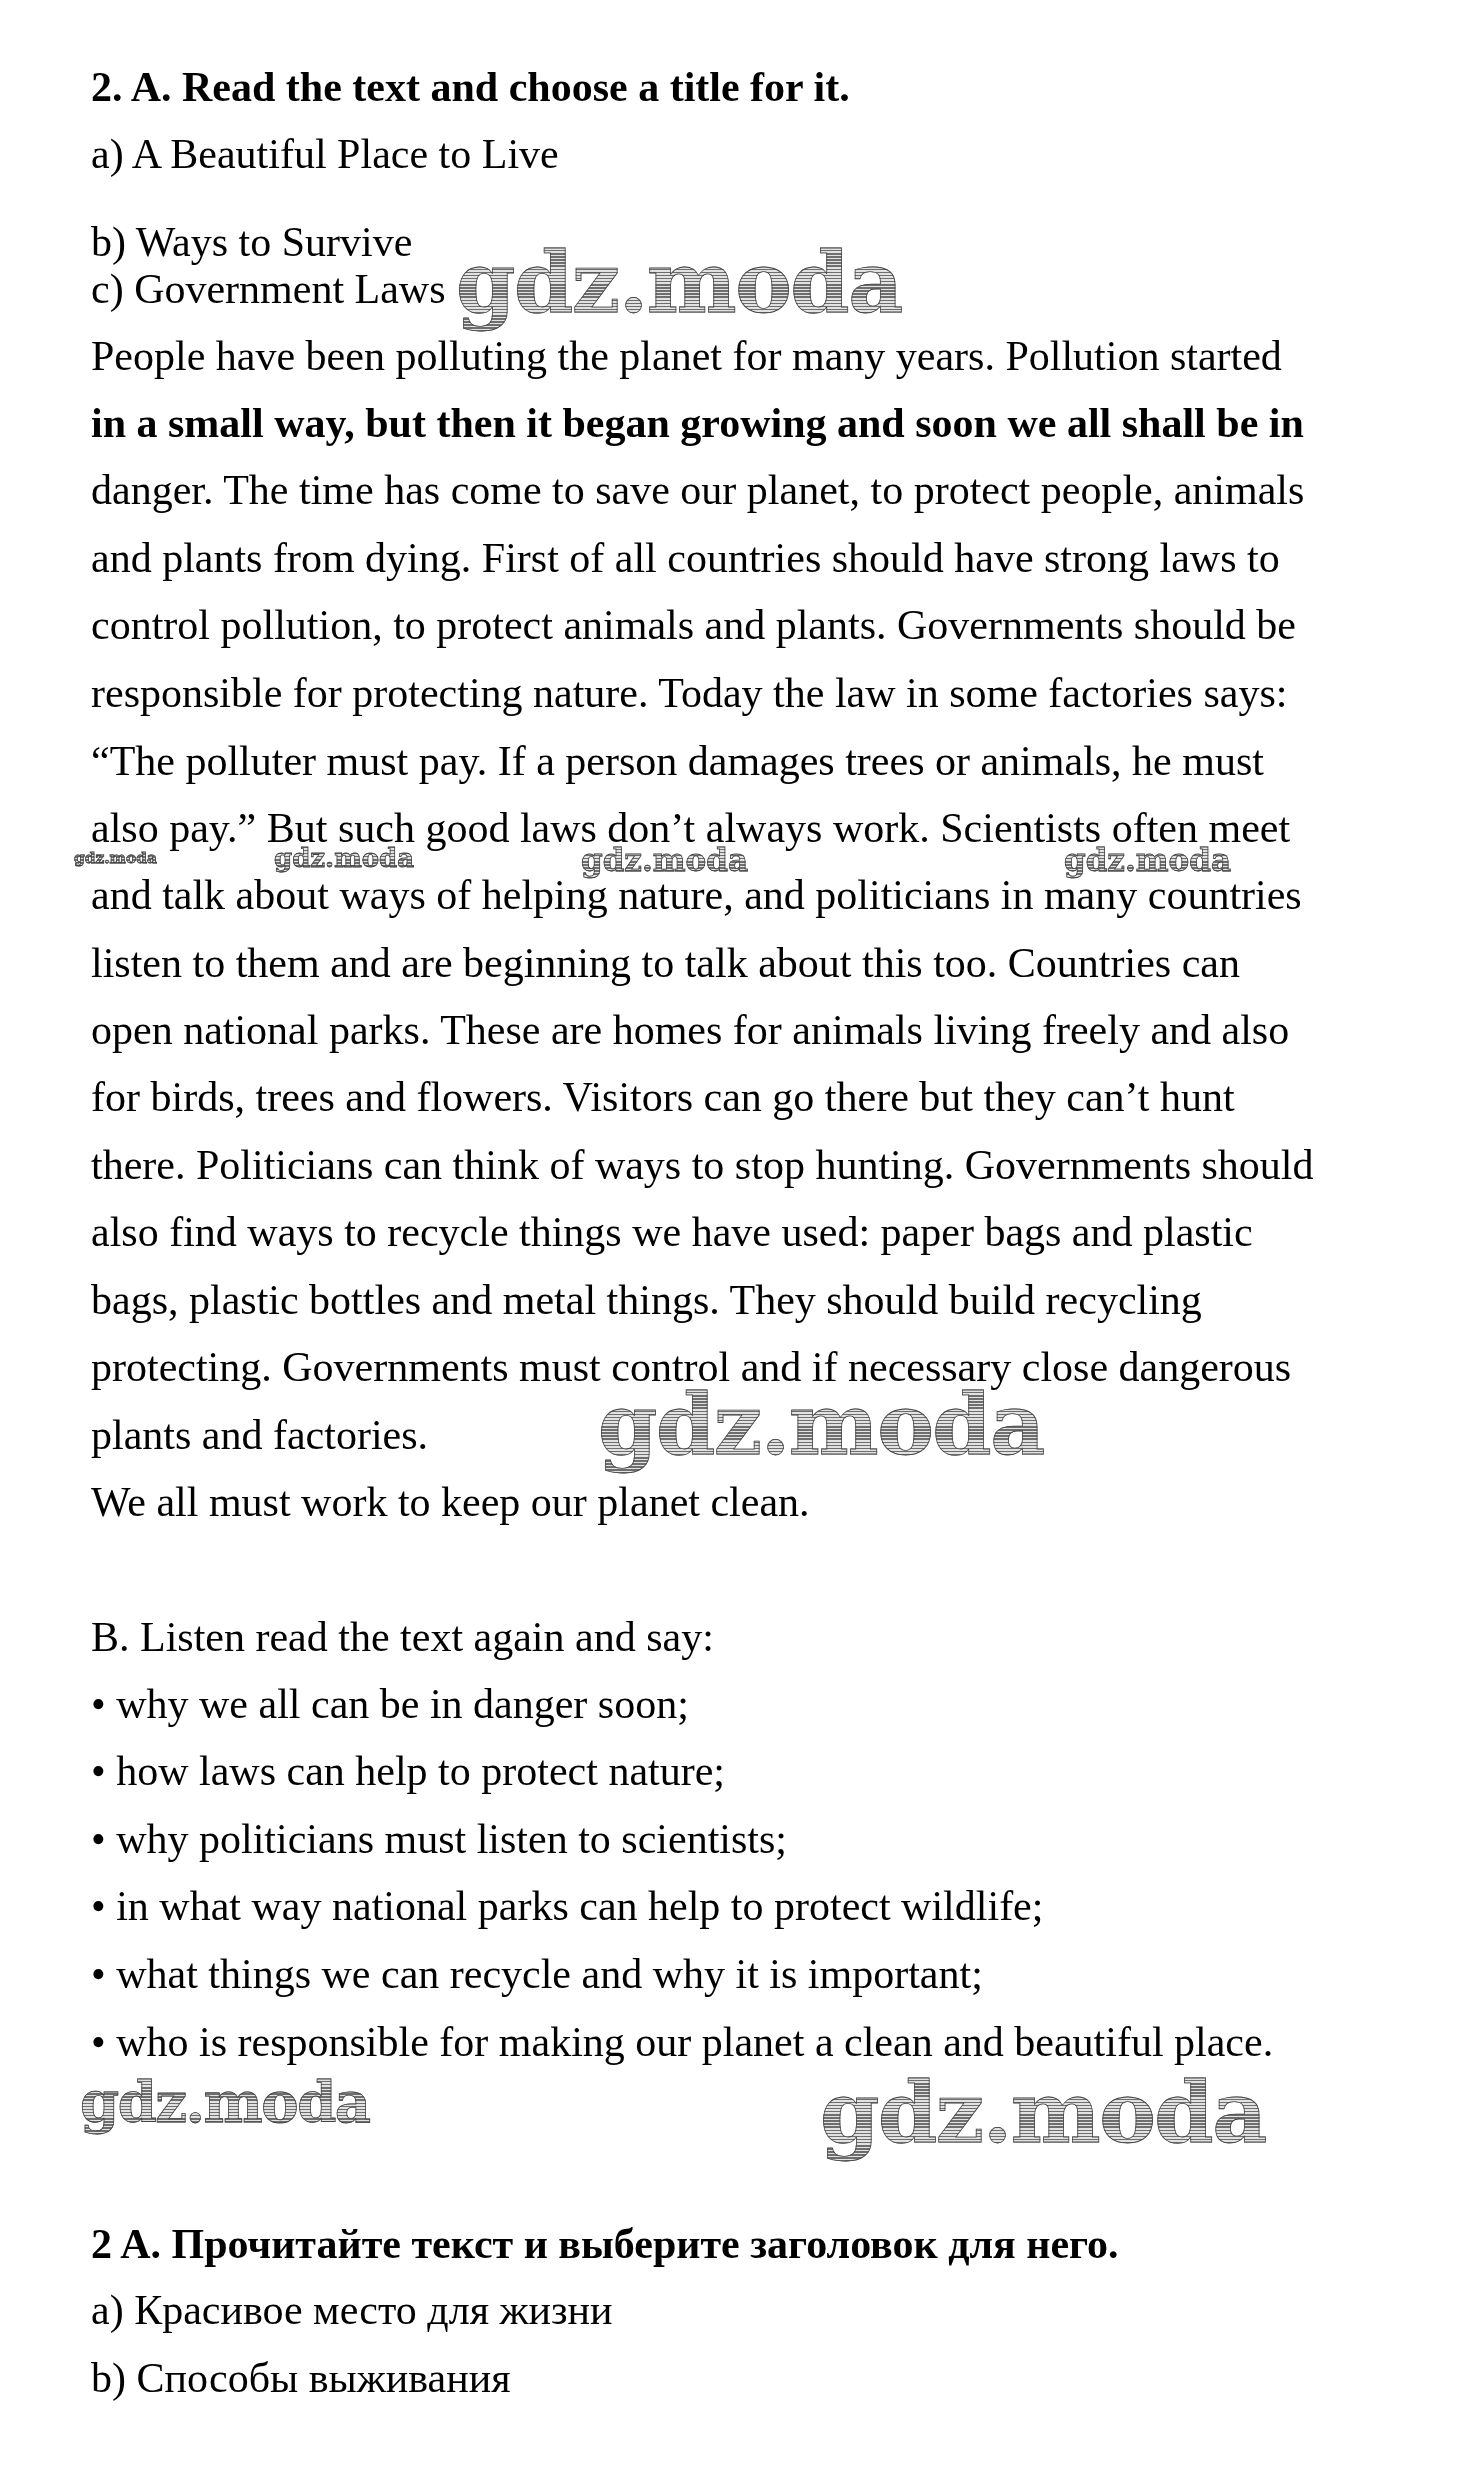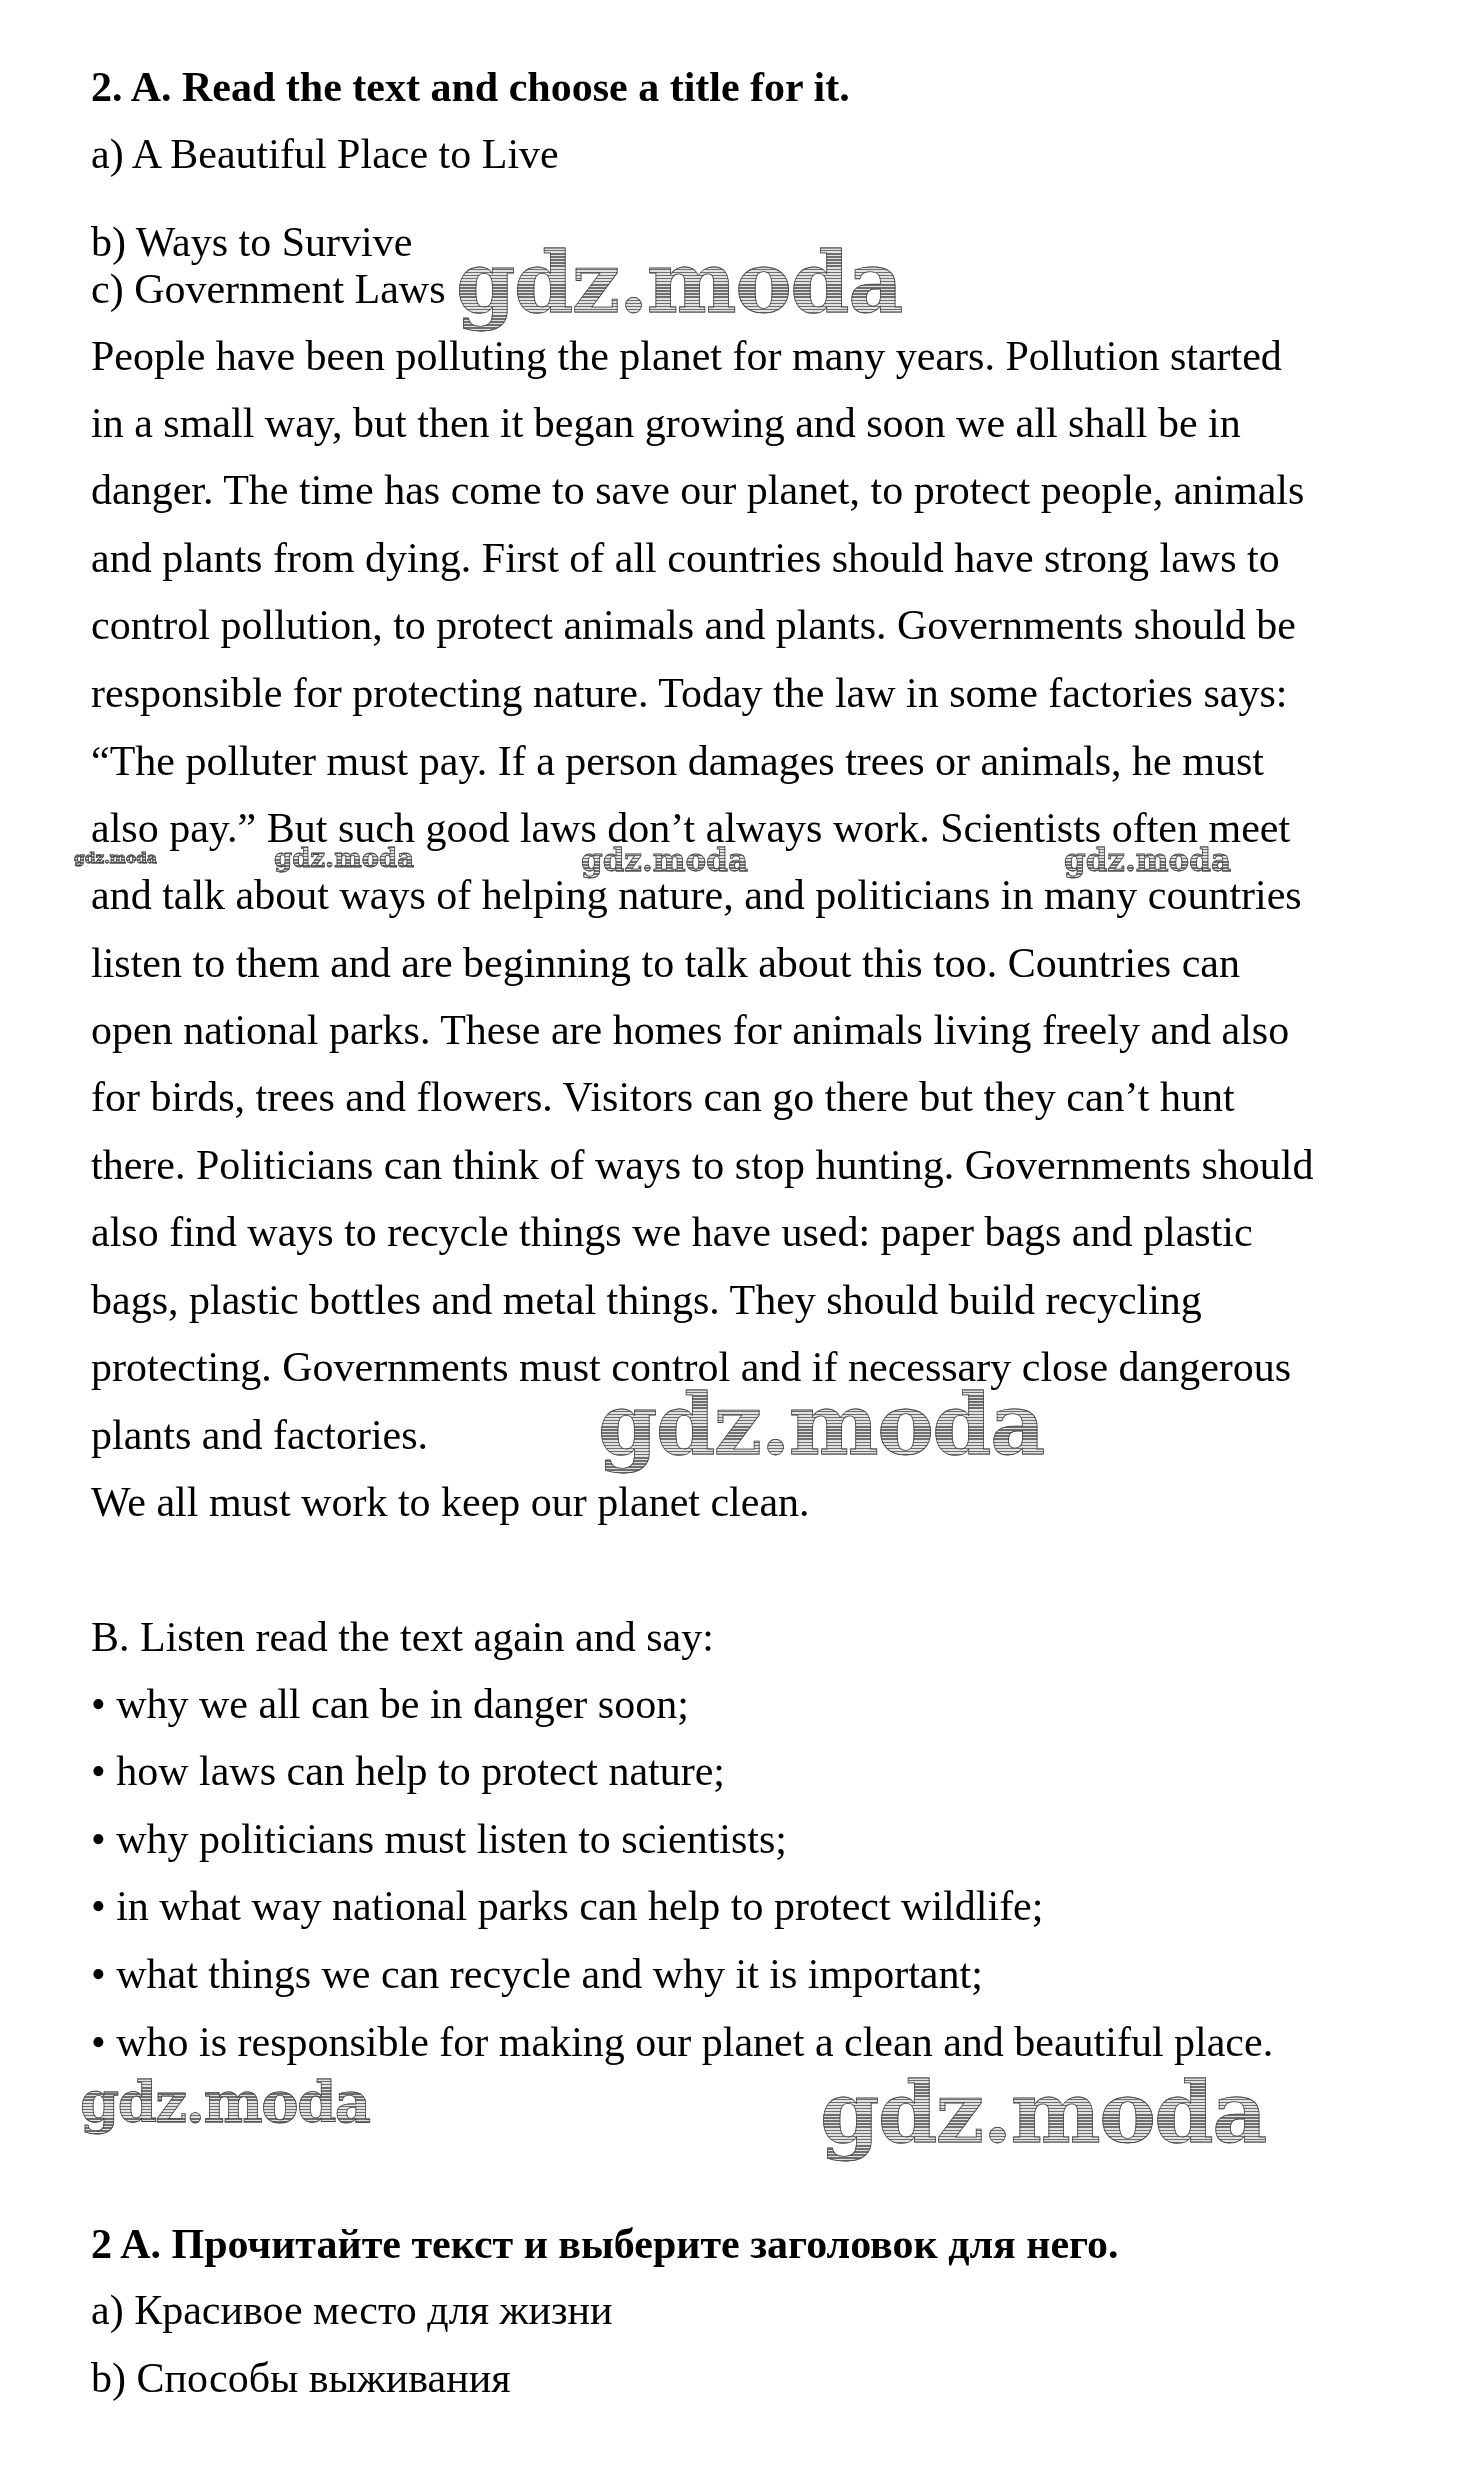--- a/index.html
+++ b/index.html
@@ -29,21 +29,21 @@
 <body>
 
 <div class="page">
 
   <div class="line bold" style="top:60px;">2. A. Read the text and choose a title for it.</div>
   <div class="line" style="top:127px;">a) A Beautiful Place to Live</div>
   <div class="line" style="top:195px;margin-top:20px;">b) Ways to Survive</div>
   <div class="line" style="top:262px;">c) Government Laws</div>
 
   <div class="line" style="top:329px;">People have been polluting the planet for many years. Pollution started</div>
-  <div class="line" style="top:396px;">in a small way, but then it began growing and soon we all shall be in</div>
+  <div class="line" style="top:396px;font-weight:bold;">in a small way, but then it began growing and soon we all shall be in</div>
   <div class="line" style="top:463px;">danger. The time has come to save our planet, to protect people, animals</div>
   <div class="line" style="top:531px;">and plants from dying. First of all countries should have strong laws to</div>
   <div class="line" style="top:598px;">control pollution, to protect animals and plants. Governments should be</div>
   <div class="line" style="top:666px;">responsible for protecting nature. Today the law in some factories says:</div>
   <div class="line" style="top:734px;">“The polluter must pay. If a person damages trees or animals, he must</div>
   <div class="line" style="top:801px;">also pay.” But such good laws don’t always work. Scientists often meet</div>
   <div class="line" style="top:868px;">and talk about ways of helping nature, and politicians in many countries</div>
   <div class="line" style="top:936px;">listen to them and are beginning to talk about this too. Countries can</div>
   <div class="line" style="top:1003px;">open national parks. These are homes for animals living freely and also</div>
   <div class="line" style="top:1070px;">for birds, trees and flowers. Visitors can go there but they can’t hunt</div>

